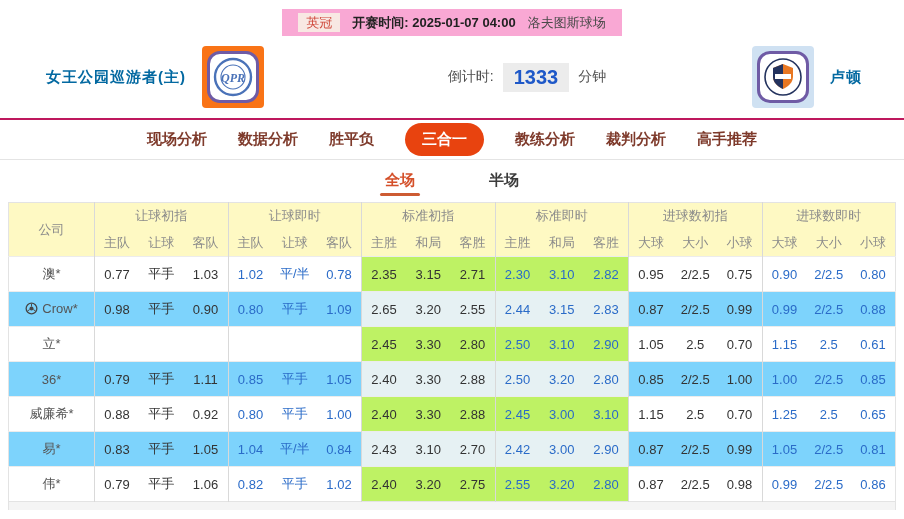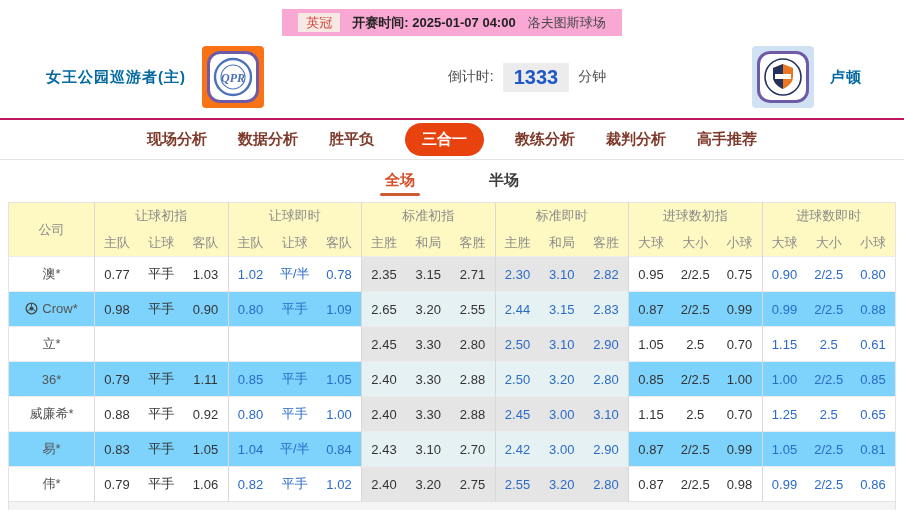--- a/index.html
+++ b/index.html
@@ -63,21 +63,21 @@
   col.c-company { width:86px; }
   thead th {
     background:#fef9c3; color:#8b8b8b; font-weight:normal; height:27px;
     font-size:13px; padding:1px;
   }
   .gb { border-left:1px solid #d9d9d9; }
   tbody tr { border-top:1px solid #ececec; }
   tbody td { height:35px; text-align:center; color:#333; padding:0; }
   tbody td.company { color:#555; }
   tr.alt td { background:#7dd3fc; }
-  td.std { background:#e5e5e5; }
+  td.std { background:#bef264; }
   tr.alt td.std { background:#e6f1f3; }
   td.live { color:#2a6bc8; }
   .company-inner { display:inline-flex; align-items:center; gap:4px; }
   .ball-icon { display:inline-block; vertical-align:-2px; }
 
   .sliver { height:8px; background:#f4f4f4; margin:0 8px; border-left:1px solid #e3e3e3; border-right:1px solid #e3e3e3; }
 </style>
 </head>
 <body>
 

